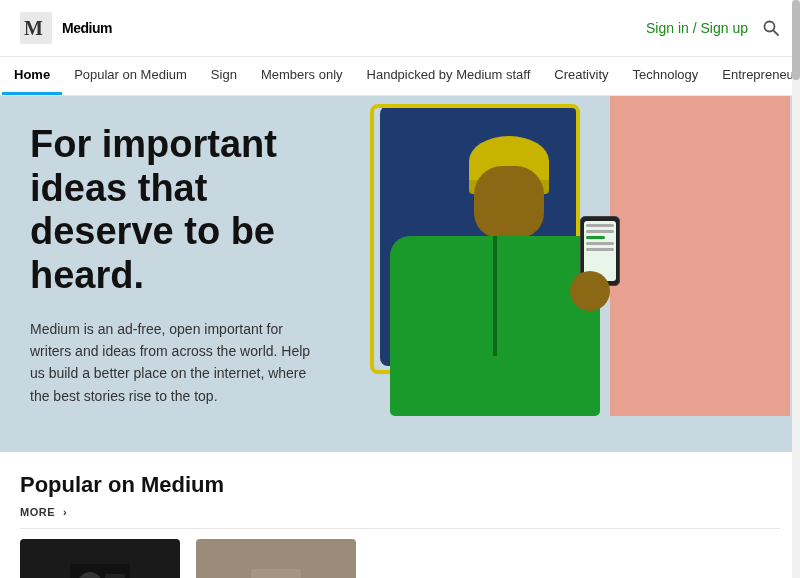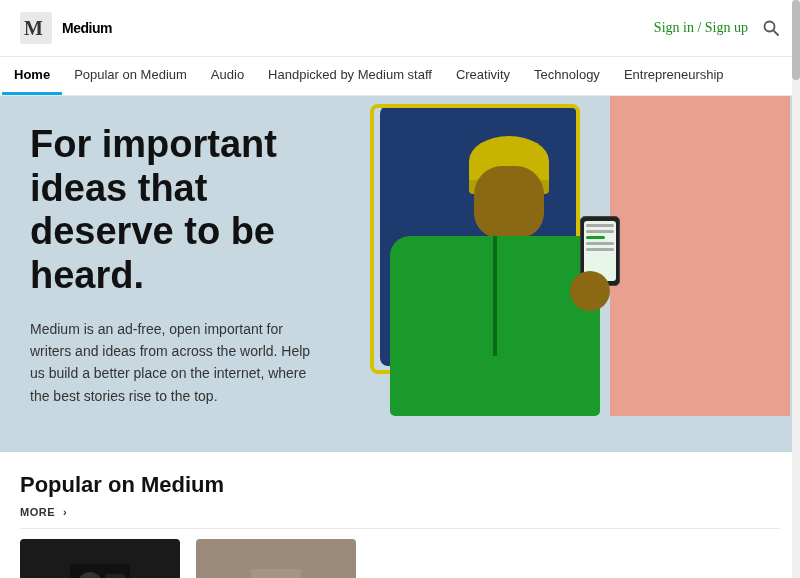--- a/index.html
+++ b/index.html
@@ -29,21 +29,21 @@
       font-weight: 600;
       color: #000;
       letter-spacing: -0.5px;
     }
     .header-right {
       display: flex;
       align-items: center;
       gap: 14px;
     }
     .sign-in-link {
-      font-family: Liberation Serif, serif;
+      font-family: Liberation Sans, sans-serif;
       font-size: 14px;
       color: #1a8917;
       text-decoration: none;
       cursor: pointer;
     }
     .search-icon-btn {
       background: none;
       border: none;
       cursor: pointer;
       color: #555;
@@ -364,21 +364,24 @@
 
 <nav class="nav-bar">
   <ul class="nav-list">
     <li class="active">
         <a>Home</a>
       </li>
     <li>
         <a>Popular on Medium</a>
       </li>
     <li>
-        <a>Audio</a>
+        <a>Sign</a>
+      </li>
+    <li>
+        <a>Members only</a>
       </li>
     <li>
         <a>Handpicked by Medium staff</a>
       </li>
     <li>
         <a>Creativity</a>
       </li>
     <li>
         <a>Technology</a>
       </li>

